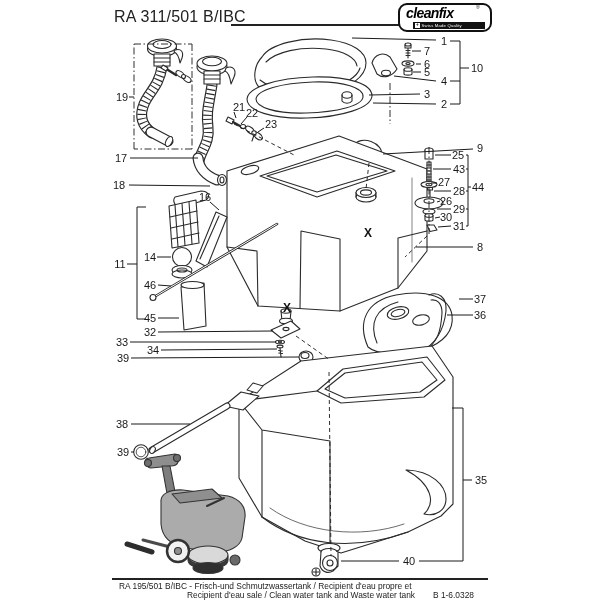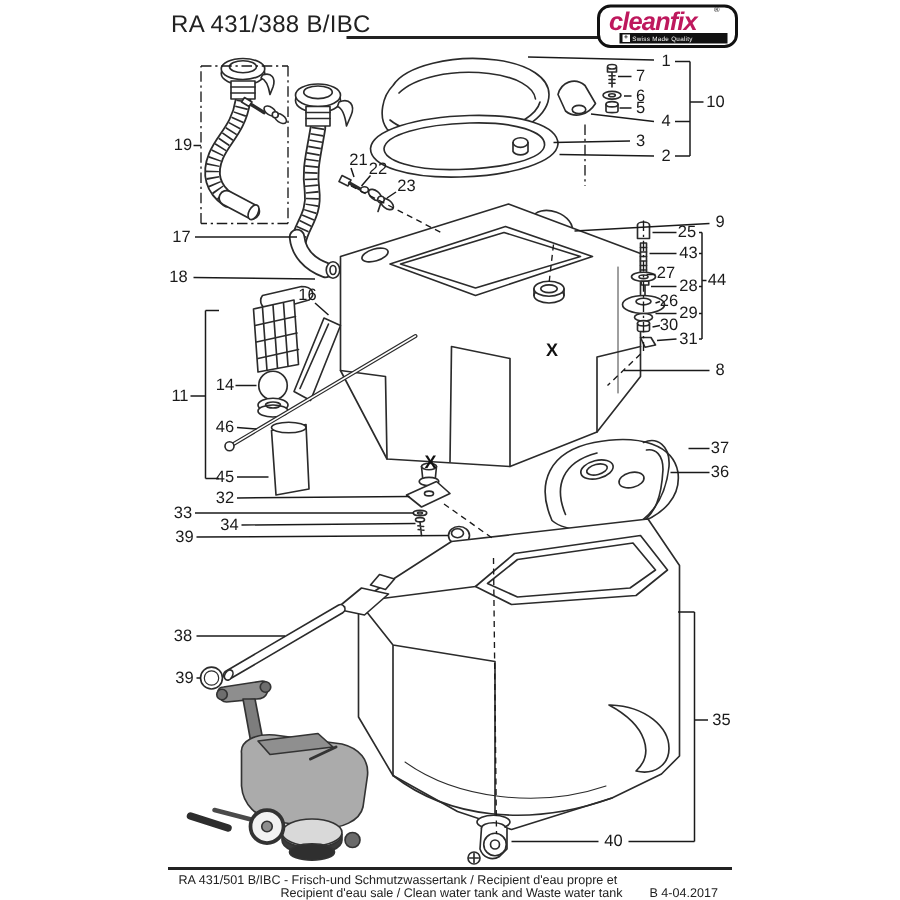--- a/index.html
+++ b/index.html
@@ -3,21 +3,21 @@
 <meta charset="utf-8">
 <style>
   html,body{margin:0;padding:0;}
   body{width:600px;height:600px;position:relative;background:#ffffff;overflow:hidden;
        font-family:"Liberation Sans",sans-serif;color:#1a1a1a;}
   .abs{position:absolute;}
   
   #title{left:114px;top:8px;font-size:16px;letter-spacing:0.2px;color:#222;}
   #title-underline{left:231px;top:24px;width:168px;height:1.8px;background:#222;}
   #logo-box{left:398px;top:3px;width:90px;height:25px;border:2.5px solid #111;border-radius:9px;background:#fff;}
-  #logo-brand{left:6px;top:0px;font-size:17px;font-weight:bold;font-style:italic;letter-spacing:-0.6px;color:#be185d;position:absolute;}
+  #logo-brand{left:6px;top:0px;font-size:14px;font-weight:bold;font-style:italic;letter-spacing:-0.6px;color:#000000;position:absolute;}
   #logo-reg{position:absolute;left:76px;top:-1px;font-size:5px;color:#111;}
   #logo-bar{position:absolute;left:13px;bottom:1px;width:72px;height:7px;background:#111;color:#fff;
             display:flex;align-items:center;gap:2px;padding:0 2px;box-sizing:border-box;}
   #logo-cross{width:4.5px;height:4.5px;background:#fff;color:#111;font-size:4.5px;line-height:4.5px;
               text-align:center;font-weight:bold;flex:0 0 auto;}
   #logo-tagline{font-size:4.2px;white-space:nowrap;letter-spacing:0.2px;}
   
   #footer-sep{left:112px;top:578px;width:376px;height:1.5px;background:#222;}
   #footer-line1{left:119px;top:580.5px;font-size:8.4px;color:#222;white-space:nowrap;}
   #footer-line2{left:187px;top:589.5px;font-size:8.4px;color:#222;white-space:nowrap;text-align:center;}
@@ -26,21 +26,21 @@
   svg{position:absolute;left:0;top:0;}
   .plabel{font:11px "Liberation Sans",sans-serif;fill:#1a1a1a;text-anchor:middle;dominant-baseline:central;}
   .pmarker{font:700 12px "Liberation Sans",sans-serif;fill:#111;text-anchor:middle;dominant-baseline:central;}
   line.s{stroke:#1a1a1a;stroke-width:1;}
   line.d{stroke:#1a1a1a;stroke-width:0.9;stroke-dasharray:4 3;}
   line.dd{stroke:#1a1a1a;stroke-width:0.9;stroke-dasharray:7 2.5 1.5 2.5;}
 </style>
 </head>
 <body>
 
-<div class="abs" id="title">RA 431/388 B/IBC</div>
+<div class="abs" id="title">RA 311/501 B/IBC</div>
 <div class="abs" id="title-underline"></div>
 <div class="abs" id="logo-box">
   <span id="logo-brand">cleanfix</span>
   <span id="logo-reg">®</span>
   <span id="logo-bar">
     <span id="logo-cross">+</span>
     <span id="logo-tagline">Swiss Made Quality</span>
   </span>
 </div>
 
@@ -362,15 +362,15 @@
       <text x="481" y="480" class="plabel">35</text>
       <text x="409" y="561" class="plabel">40</text>
     </g>
   <g id="markers-layer">
       <text x="368" y="233" class="pmarker">X</text>
       <text x="287" y="308" class="pmarker">X</text>
     </g>
 </svg>
 
 <div class="abs" id="footer-sep"></div>
-<div class="abs" id="footer-line1">RA 431/501 B/IBC - Frisch-und Schmutzwassertank / Recipient d'eau propre et</div>
+<div class="abs" id="footer-line1">RA 195/501 B/IBC - Frisch-und Schmutzwassertank / Recipient d'eau propre et</div>
 <div class="abs" id="footer-line2">Recipient d'eau sale / Clean water tank and Waste water tank</div>
-<div class="abs" id="footer-code">B 4-04.2017</div>
+<div class="abs" id="footer-code">B 1-6.0328</div>
 
 </body></html>

